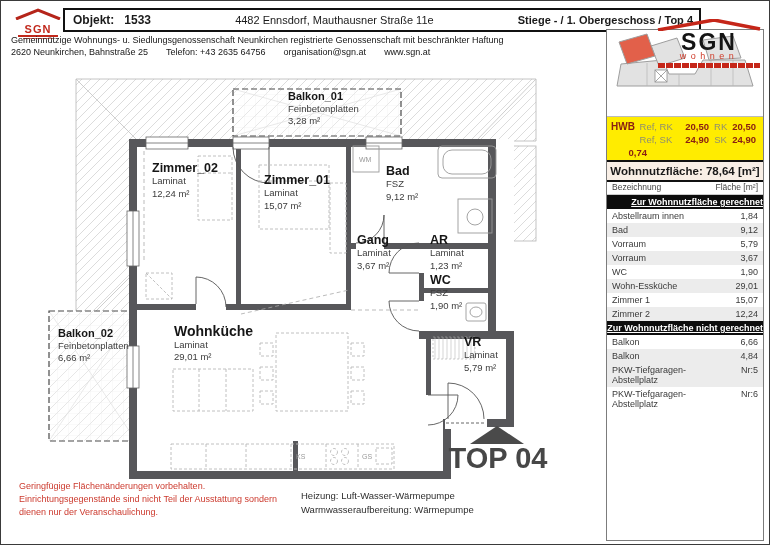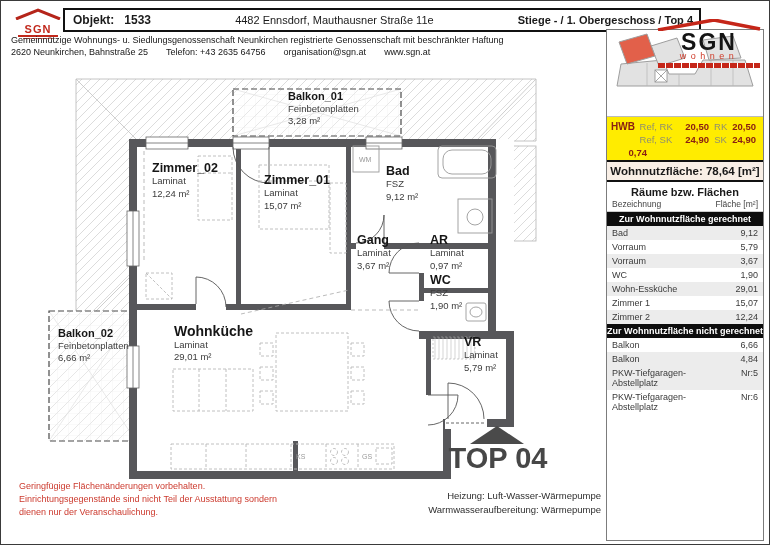--- a/index.html
+++ b/index.html
@@ -33,40 +33,40 @@
   .hwb .c3{width:36px;text-align:right;color:#8a2013;font-weight:bold;}
   .hwb .c4{width:26px;text-align:center;color:#8f8f6f;}
   .hwb .c5{flex:1;text-align:right;color:#8a2013;font-weight:bold;padding-right:3px;}
   .hwb-fgee{display:flex;align-items:center;margin-top:1px;}
   .hwb-fgee .lbl{flex:1;text-align:center;color:#e98b00;font-weight:bold;font-size:8.5px;line-height:1.15;}
   .hwb-fgee .val{width:36px;text-align:right;color:#8a2013;font-weight:bold;padding-right:6px;}
   .wnf{border-top:2px solid #111;border-bottom:2px solid #111;background:#f9efe6;text-align:center;
        font-weight:bold;font-size:11.5px;padding:3px 0;}
   .tbl-title{text-align:center;font-weight:bold;font-size:11px;padding:4px 0 1px;}
   .tbl-sub{display:flex;justify-content:space-between;padding:0 5px 2px;color:#444;font-size:8.5px;border-bottom:1px solid #ccc;}
-  .tsec{background:#0d0d0d;color:#fff;font-weight:bold;text-align:center;font-size:9px;padding:2px 0;}
+  .tsec{background:#0d0d0d;color:#fff;font-weight:bold;text-align:right;font-size:9px;padding:2px 0;text-decoration:underline;}
   .trow{display:flex;justify-content:space-between;padding:2px 5px;font-size:9px;color:#3a3a3a;}
   .trow.alt{background:#ececec;}
   .trow .n{width:100px;}
   .trow .v{text-align:right;}
   
   .plan{position:absolute;left:45px;top:60px;width:555px;height:420px;}
   .plan svg{position:absolute;left:0;top:0;}
   .room-label{position:absolute;}
   .rn{font-weight:bold;font-size:12.5px;color:#161616;line-height:1.15;}
   .rn.sm{font-size:11px;}
   .rn.lg{font-size:14px;}
   .rs{font-size:9.5px;color:#3c3c3c;line-height:1.3;}
   .top-tri{position:absolute;left:424px;top:365px;width:0;height:0;
            border-left:27px solid transparent;border-right:27px solid transparent;border-bottom:18px solid #4a4a4a;}
   .top-txt{position:absolute;left:394px;top:381px;width:116px;text-align:center;
            font-size:29px;font-weight:bold;color:#474747;letter-spacing:0px;}
   
   .disclaimer{position:absolute;left:18px;top:479px;font-size:9px;color:#cc3a2e;line-height:1.45;}
-  .heating{position:absolute;left:300px;top:488px;width:300px;text-align:right;font-size:9.5px;color:#2e2e2e;line-height:1.5;}
+  .heating{position:absolute;left:300px;top:488px;width:300px;font-size:9.5px;color:#2e2e2e;line-height:1.5;}
 </style>
 </head>
 <body>
 
 <div class="page">
 
   <div class="logo-small">
     <svg width="46" height="12">
       <polyline points="1,11 23,2 45,11" fill="none" stroke="#b5251a" stroke-width="3"></polyline>
     </svg>
@@ -283,21 +283,21 @@
       <div class="rs">9,12 m²</div>
     </div>
     <div class="room-label" style="left:311px;top:172px">
       <div class="rn">Gang</div>
       <div class="rs">Laminat</div>
       <div class="rs">3,67 m²</div>
     </div>
     <div class="room-label" style="left:384px;top:172px">
       <div class="rn">AR</div>
       <div class="rs">Laminat</div>
-      <div class="rs">0,97 m²</div>
+      <div class="rs">1,23 m²</div>
     </div>
     <div class="room-label" style="left:384px;top:212px">
       <div class="rn">WC</div>
       <div class="rs">FSZ</div>
       <div class="rs">1,90 m²</div>
     </div>
     <div class="room-label" style="left:418px;top:274px">
       <div class="rn">VR</div>
       <div class="rs">Laminat</div>
       <div class="rs">5,79 m²</div>
@@ -359,26 +359,29 @@
         <span class="c4">SK</span>
         <span class="c5">24,90</span>
       </div>
       <div class="hwb-fgee">
         <span class="val">0,74</span>
       </div>
     </div>
 
     <div class="wnf">Wohnnutzfläche: 78,64 [m²]</div>
 
-    <div class="tbl-title">Räume bzw. Flächen</div>
     <div class="tbl-sub">
       <span>Bezeichnung</span>
       <span>Fläche [m²]</span>
     </div>
     <div class="tsec">Zur Wohnnutzfläche gerechnet</div>
+    <div class="trow">
+        <span class="n">Abstellraum innen</span>
+        <span class="v">1,84</span>
+      </div>
     <div class="trow alt">
         <span class="n">Bad</span>
         <span class="v">9,12</span>
       </div>
     <div class="trow">
         <span class="n">Vorraum</span>
         <span class="v">5,79</span>
       </div>
     <div class="trow alt">
         <span class="n">Vorraum</span>

